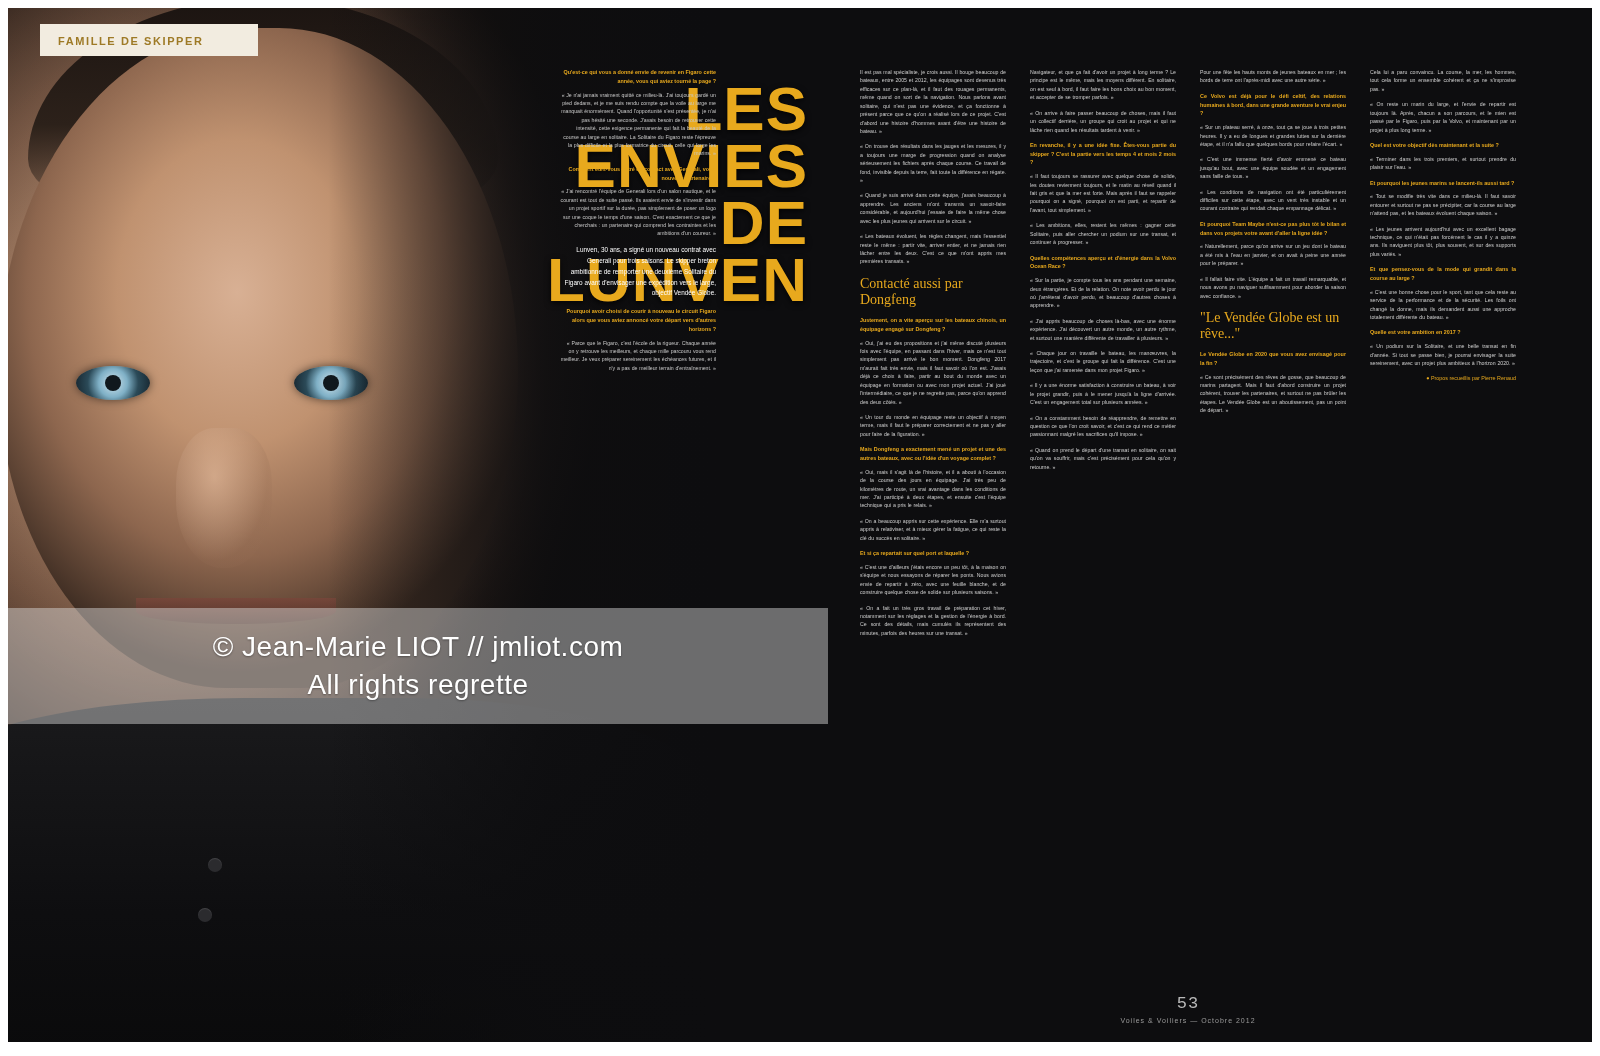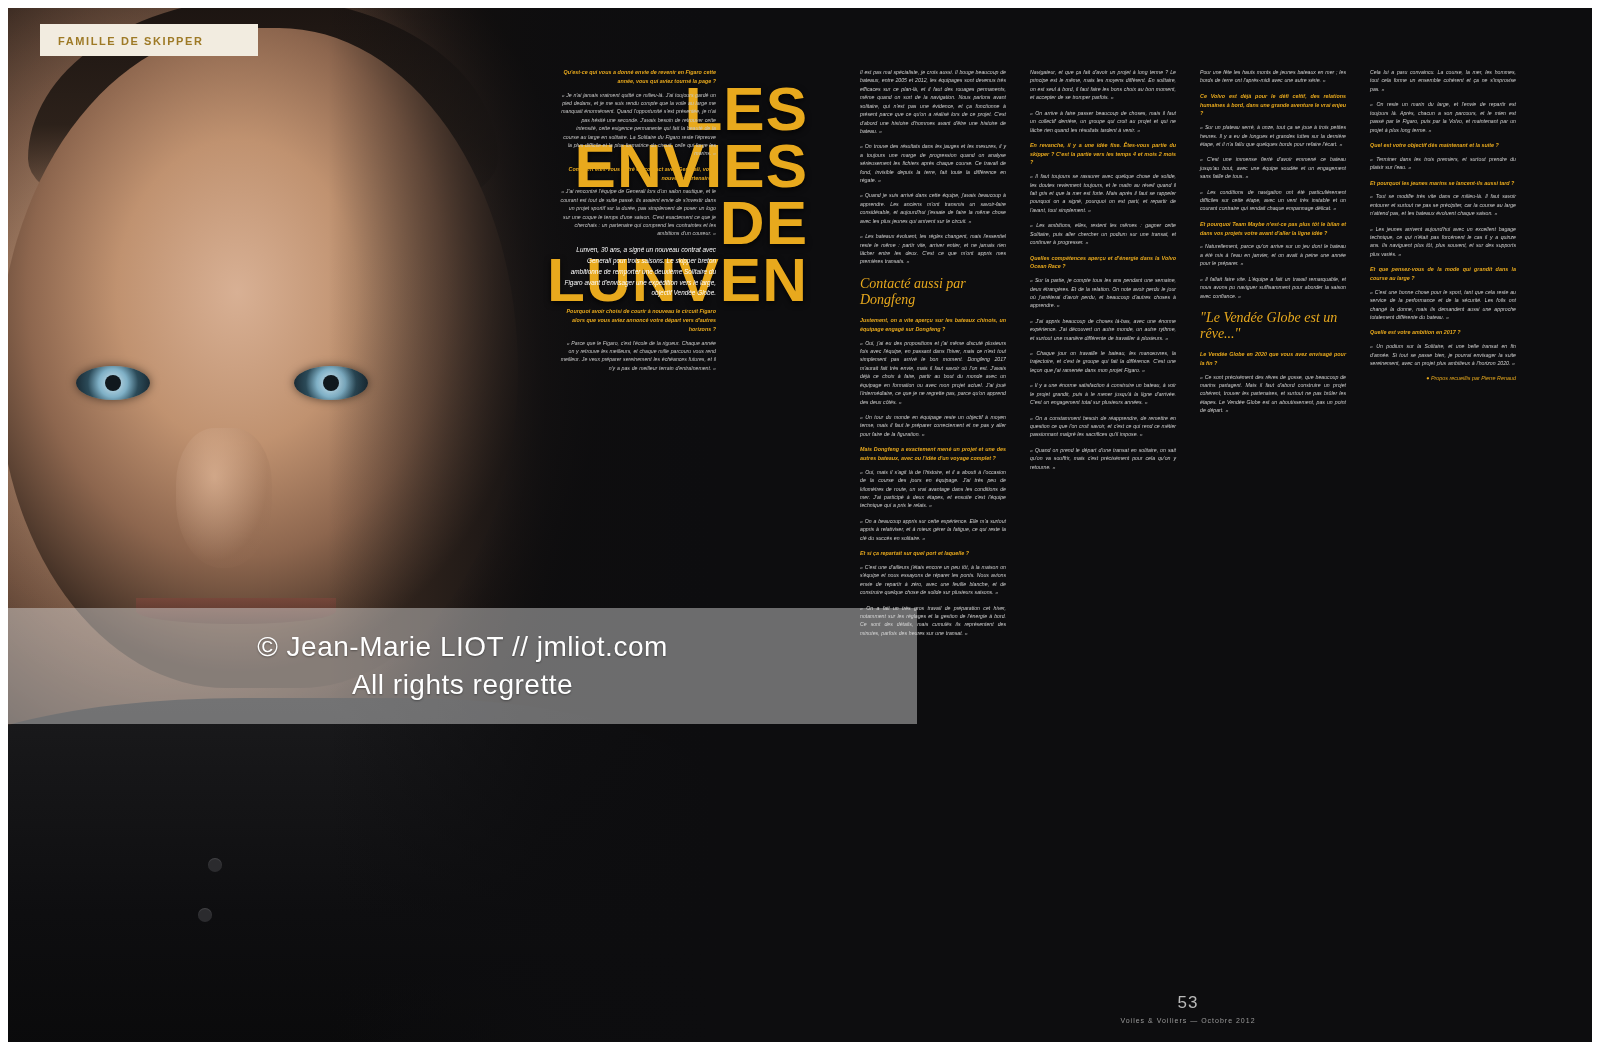--- a/index.html
+++ b/index.html
@@ -170,21 +170,20 @@
   }
   .headline .l2 { display: block; }
 
   
   .cols {
     position: absolute;
     left: 552px;
     top: 60px;
     width: 1020px;
     height: 920px;
-    font-style: italic;
   }
   .col {
     position: absolute;
     top: 0;
     width: 146px;
     height: 905px;
   }
   .col.c1 { left: 0px;   width: 156px; text-align: right;}
   .col.c2 { left: 300px; }
   .col.c3 { left: 470px; }
@@ -235,38 +234,38 @@
   
   .folio {
     position: absolute;
     left: 1100px;
     bottom: 18px;
     width: 160px;
     text-align: center;
     color: #8a8a8a;
   }
   .folio .num {
-    font-family: Liberation Sans, sans-serif;
+    font-family: Liberation Mono, monospace;
     font-size: 17px;
     color: #b9b9b9;
     letter-spacing: 1px;
   }
   .folio .mag {
     margin-top: 4px;
     font-size: 7px;
     letter-spacing: 1px;
     color: #9b9b9b;
   }
 
   
   .watermark {
     position: absolute;
     left: 0px;
     top: 600px;
-    width: 909px;
+    width: 820px;
     height: 116px;
     background: rgba(225,225,225,0.45);
     display: flex;
     flex-direction: column;
     align-items: center;
     justify-content: center;
     gap: 6px;
   }
   .watermark div {
     color: #ffffff;

